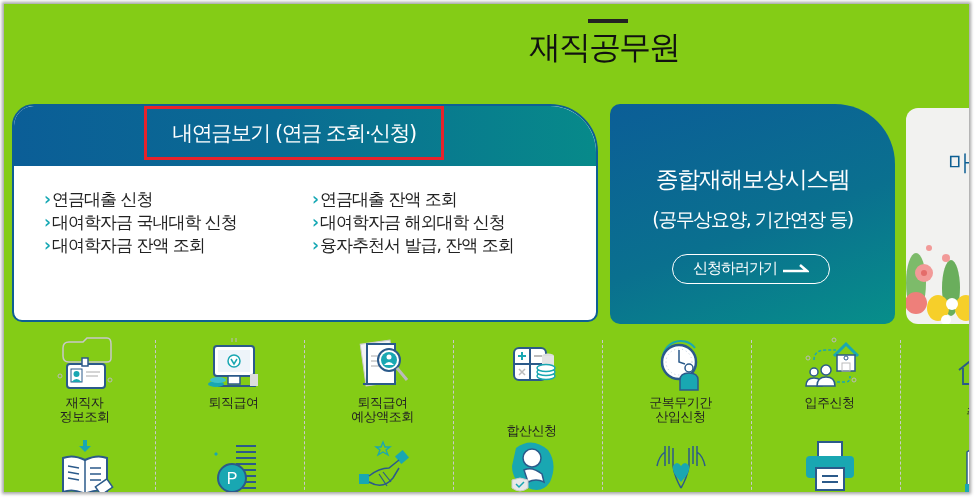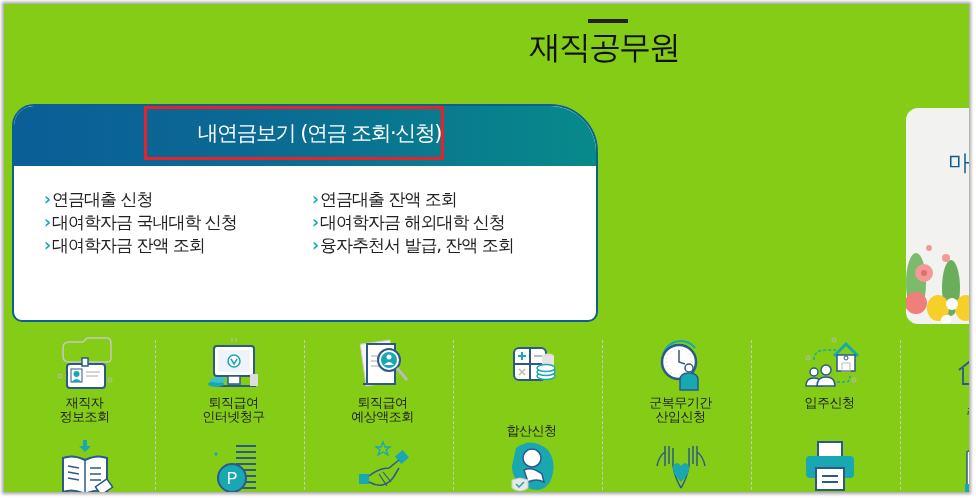--- a/index.html
+++ b/index.html
@@ -27,21 +27,21 @@
     border:2px solid #0d5f93; border-radius:22px 48px 10px 10px; overflow:hidden; background:#fff;
     box-sizing:border-box;
   }
   .pension-head {
     height:60px; background:linear-gradient(90deg,#0b5e97 0%,#0a6b93 45%,#078a8a 100%);
     position:relative;
   }
   .pension-title {
     position:absolute; left:130px; top:0; width:300px; height:54px;
     border:3px solid #e8222b; box-sizing:border-box;
-    color:#fff; font-size:21px; line-height:48px; text-align:right; letter-spacing:-1.5px;
+    color:#fff; font-size:21px; line-height:48px; text-align:center; letter-spacing:-1.5px;
   }
   .pension-links {
     position:absolute; left:30px; top:82px; width:540px;
     display:grid; grid-template-columns:268px 268px; 
   }
   .plink { font-size:17px; color:#222; letter-spacing:-1px; white-space:nowrap; cursor:pointer; }
   .plink .chev { color:#16a8b4; font-weight:bold; margin-right:2px; }
 
   
   .accident-card {
@@ -91,20 +91,31 @@
     <div class="pension-links">
       <div class="plink"><span class="chev">›</span><span>연금대출 신청</span></div>
       <div class="plink"><span class="chev">›</span><span>연금대출 잔액 조회</span></div>
       <div class="plink"><span class="chev">›</span><span>대여학자금 국내대학 신청</span></div>
       <div class="plink"><span class="chev">›</span><span>대여학자금 해외대학 신청</span></div>
       <div class="plink"><span class="chev">›</span><span>대여학자금 잔액 조회</span></div>
       <div class="plink"><span class="chev">›</span><span>융자추천서 발급, 잔액 조회</span></div>
     </div>
   </div>
 
+  <div class="accident-card">
+    <div class="acc-title">종합재해보상시스템</div>
+    <div class="acc-sub">(공무상요양, 기간연장 등)</div>
+    <div class="acc-btn">
+      <span>신청하러가기</span><span class="arr">
+        <svg width="26" height="10" viewBox="0 0 26 10">
+            <path d="M0 8 H24 L17 2" fill="none" stroke="#fff" stroke-width="2.5"></path>
+          </svg>
+      </span>
+    </div>
+  </div>
 
   <div class="third-card">
     <div class="third-title">마</div>
     <svg width="80" height="216" viewBox="0 0 80 216" style="position:absolute;left:0;top:0">
       <ellipse cx="10" cy="175" rx="10" ry="30" fill="#7dbb6a"></ellipse>
       <ellipse cx="45" cy="180" rx="9" ry="28" fill="#6aae5c"></ellipse>
       <circle cx="18" cy="165" r="9" fill="#f29a98"></circle>
       <circle cx="18" cy="165" r="3" fill="#e46c6a"></circle>
       <circle cx="10" cy="195" r="11" fill="#ee7f7a"></circle>
       <circle cx="40" cy="150" r="4" fill="#f29a98"></circle>
@@ -152,21 +163,20 @@
         <circle cx="30" cy="25" r="6" fill="#fff" stroke="#19a7b2" stroke-width="1.5"></circle>
         <path d="M27 23 L30 28 L33 23" fill="none" stroke="#19a7b2" stroke-width="1.5"></path>
         <rect x="24" y="40" width="12" height="8" fill="#fff" stroke="#2b5a8a" stroke-width="1.5"></rect>
         <line x1="14" y1="50" x2="52" y2="50" stroke="#2b5a8a" stroke-width="2"></line>
         <ellipse cx="12" cy="48" rx="8" ry="3" fill="#19a7b2"></ellipse>
         <ellipse cx="14" cy="44" rx="8" ry="3" fill="#3ec0c8"></ellipse>
         <rect x="46" y="38" width="8" height="12" fill="#ddd"></rect>
       </svg>
       <div class="lbl">
           <div>퇴직급여</div>
-          <div>인터넷청구</div>
         </div>
     </div>
 
     <div class="cell" style="left:296px;top:2px">
       <svg class="ico" viewBox="0 0 60 58">
         <rect x="10" y="6" width="30" height="42" fill="#f3f3f3" stroke="#ccc" transform="rotate(-8 25 27)"></rect>
         <rect x="14" y="8" width="28" height="40" fill="#fff" stroke="#2b5a8a" stroke-width="2"></rect>
         <line x1="18" y1="20" x2="26" y2="20" stroke="#aaa"></line>
           <line x1="18" y1="25" x2="26" y2="25" stroke="#aaa"></line>
           <line x1="18" y1="30" x2="26" y2="30" stroke="#aaa"></line>

